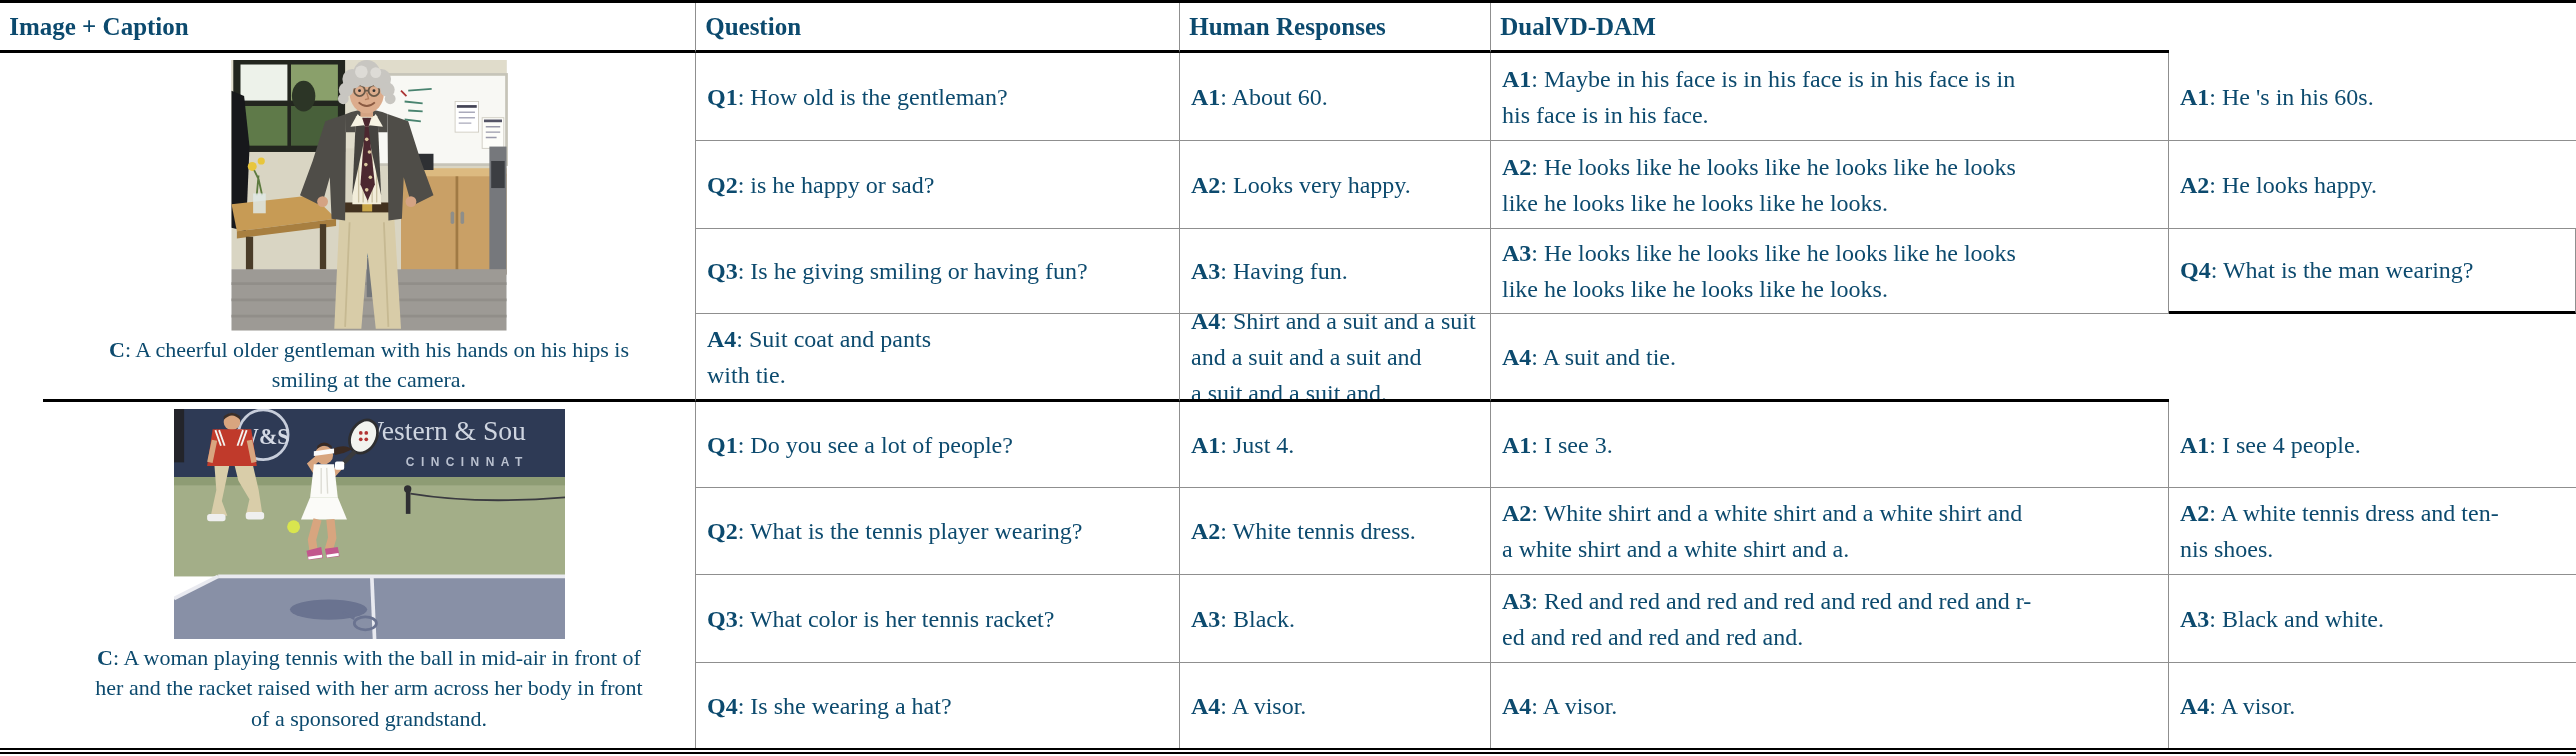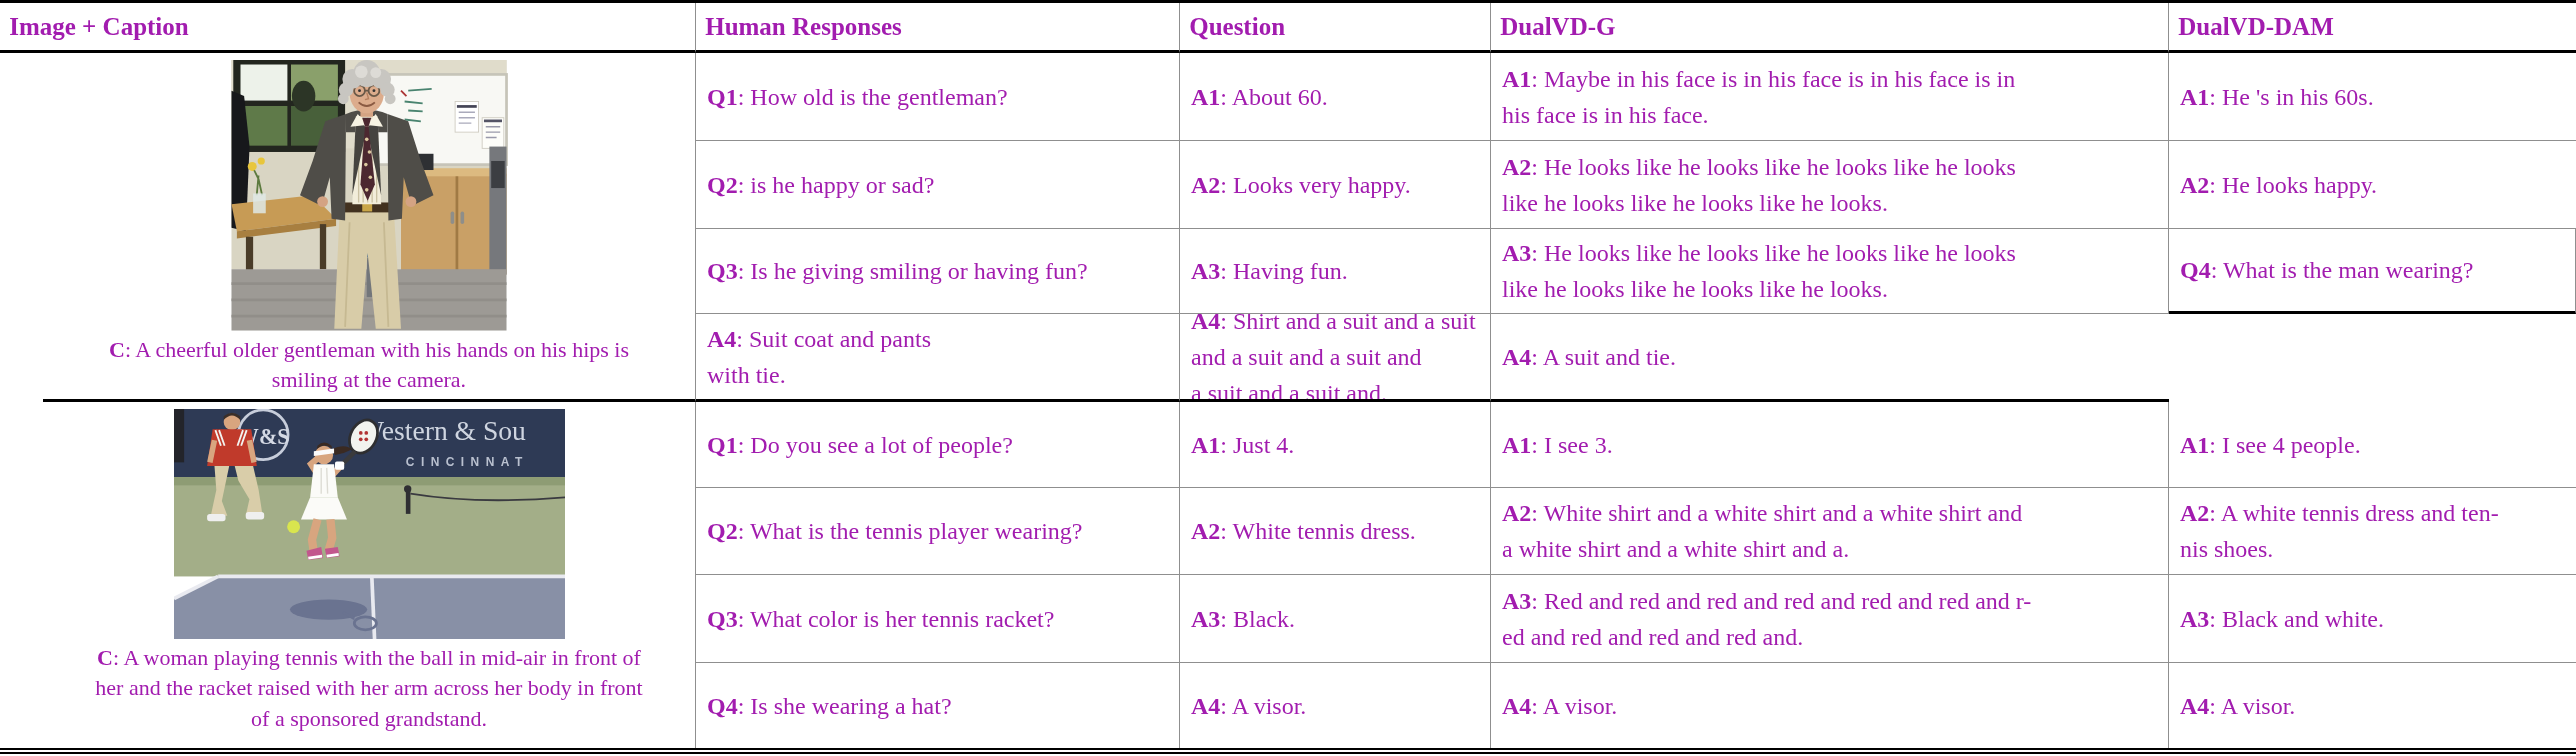--- a/index.html
+++ b/index.html
@@ -5,21 +5,21 @@
   html,body { margin:0; padding:0; background:#fff; }
   * { box-sizing:border-box; }
   .tbl {
     width:2576px;
     display:grid;
     grid-template-columns:696px 484px 311px 678px 407px;
     grid-template-rows:50px 88px 88px 85px 88px 86px 87px 88px 85px;
     border-top:3.7px solid #000;
     border-bottom:6.4px double #000;
     font-family:"Liberation Serif","DejaVu Serif",serif;
-    color:#a21caf;
+    color:#0c4a6e;
     background:#fff;
   }
   .c {
     border-right:1.8px solid #8f8f8f;
     border-bottom:1.8px solid #8f8f8f;
     display:flex;
     align-items:center;
     padding:5.5px 11px;
     font-size:24px;
     overflow:hidden;
@@ -49,27 +49,24 @@
 </style>
 </head>
 <body>
 
 <div class="tbl">
 
   <div class="c hc">
       <span>Image + Caption</span>
     </div>
   <div class="c hc">
+      <span>Question</span>
+    </div>
+  <div class="c hc">
       <span>Human Responses</span>
-    </div>
-  <div class="c hc">
-      <span>Question</span>
-    </div>
-  <div class="c hc">
-      <span>DualVD-G</span>
     </div>
   <div class="c hc vend">
       <span>DualVD-DAM</span>
     </div>
 
   <div class="c imgcell bb">
     <svg class="photo" width="280" height="276" viewBox="0 0 305 300">
       <rect x="0" y="0" width="305" height="232" fill="#d9d5c3"></rect>
       <rect x="0" y="0" width="305" height="98" fill="#e0dccb"></rect>
       <g>

